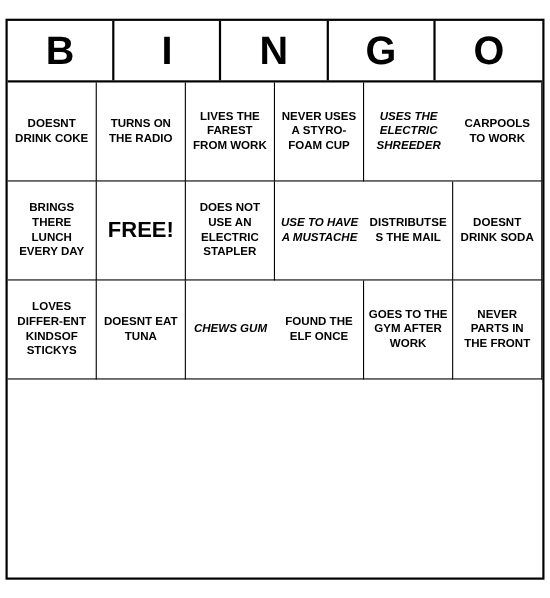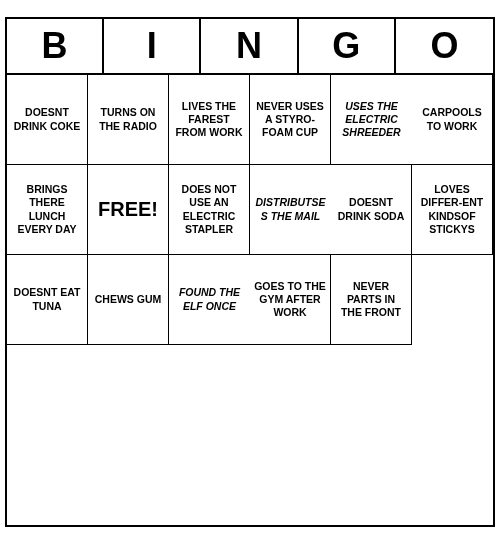--- a/index.html
+++ b/index.html
@@ -77,20 +77,21 @@
   <div class="bingo-grid">
   <div class="bingo-cell">DOESNT DRINK COKE</div>
       <div class="bingo-cell">TURNS ON THE RADIO</div>
       <div class="bingo-cell">LIVES THE FAREST FROM WORK</div>
       <div class="bingo-cell">NEVER USES A STYRO-FOAM CUP</div>
       <div class="bingo-cell">USES THE ELECTRIC SHREEDER</div>
       <div class="bingo-cell">CARPOOLS TO WORK</div>
       <div class="bingo-cell">BRINGS THERE LUNCH EVERY DAY</div>
       <div class="bingo-cell free-cell">FREE!</div>
       <div class="bingo-cell">DOES NOT USE AN ELECTRIC STAPLER</div>
+      <div class="bingo-cell">USE TO HAVE A MUSTACHE</div>
       <div class="bingo-cell">DISTRIBUTSES THE MAIL</div>
       <div class="bingo-cell">DOESNT DRINK SODA</div>
       <div class="bingo-cell">LOVES DIFFER-ENT KINDSOF STICKYS</div>
       <div class="bingo-cell">DOESNT EAT TUNA</div>
       <div class="bingo-cell">CHEWS GUM</div>
       <div class="bingo-cell">FOUND THE ELF ONCE</div>
       <div class="bingo-cell">GOES TO THE GYM AFTER WORK</div>
       <div class="bingo-cell">NEVER PARTS IN THE FRONT</div>
     </div>
 </div>

